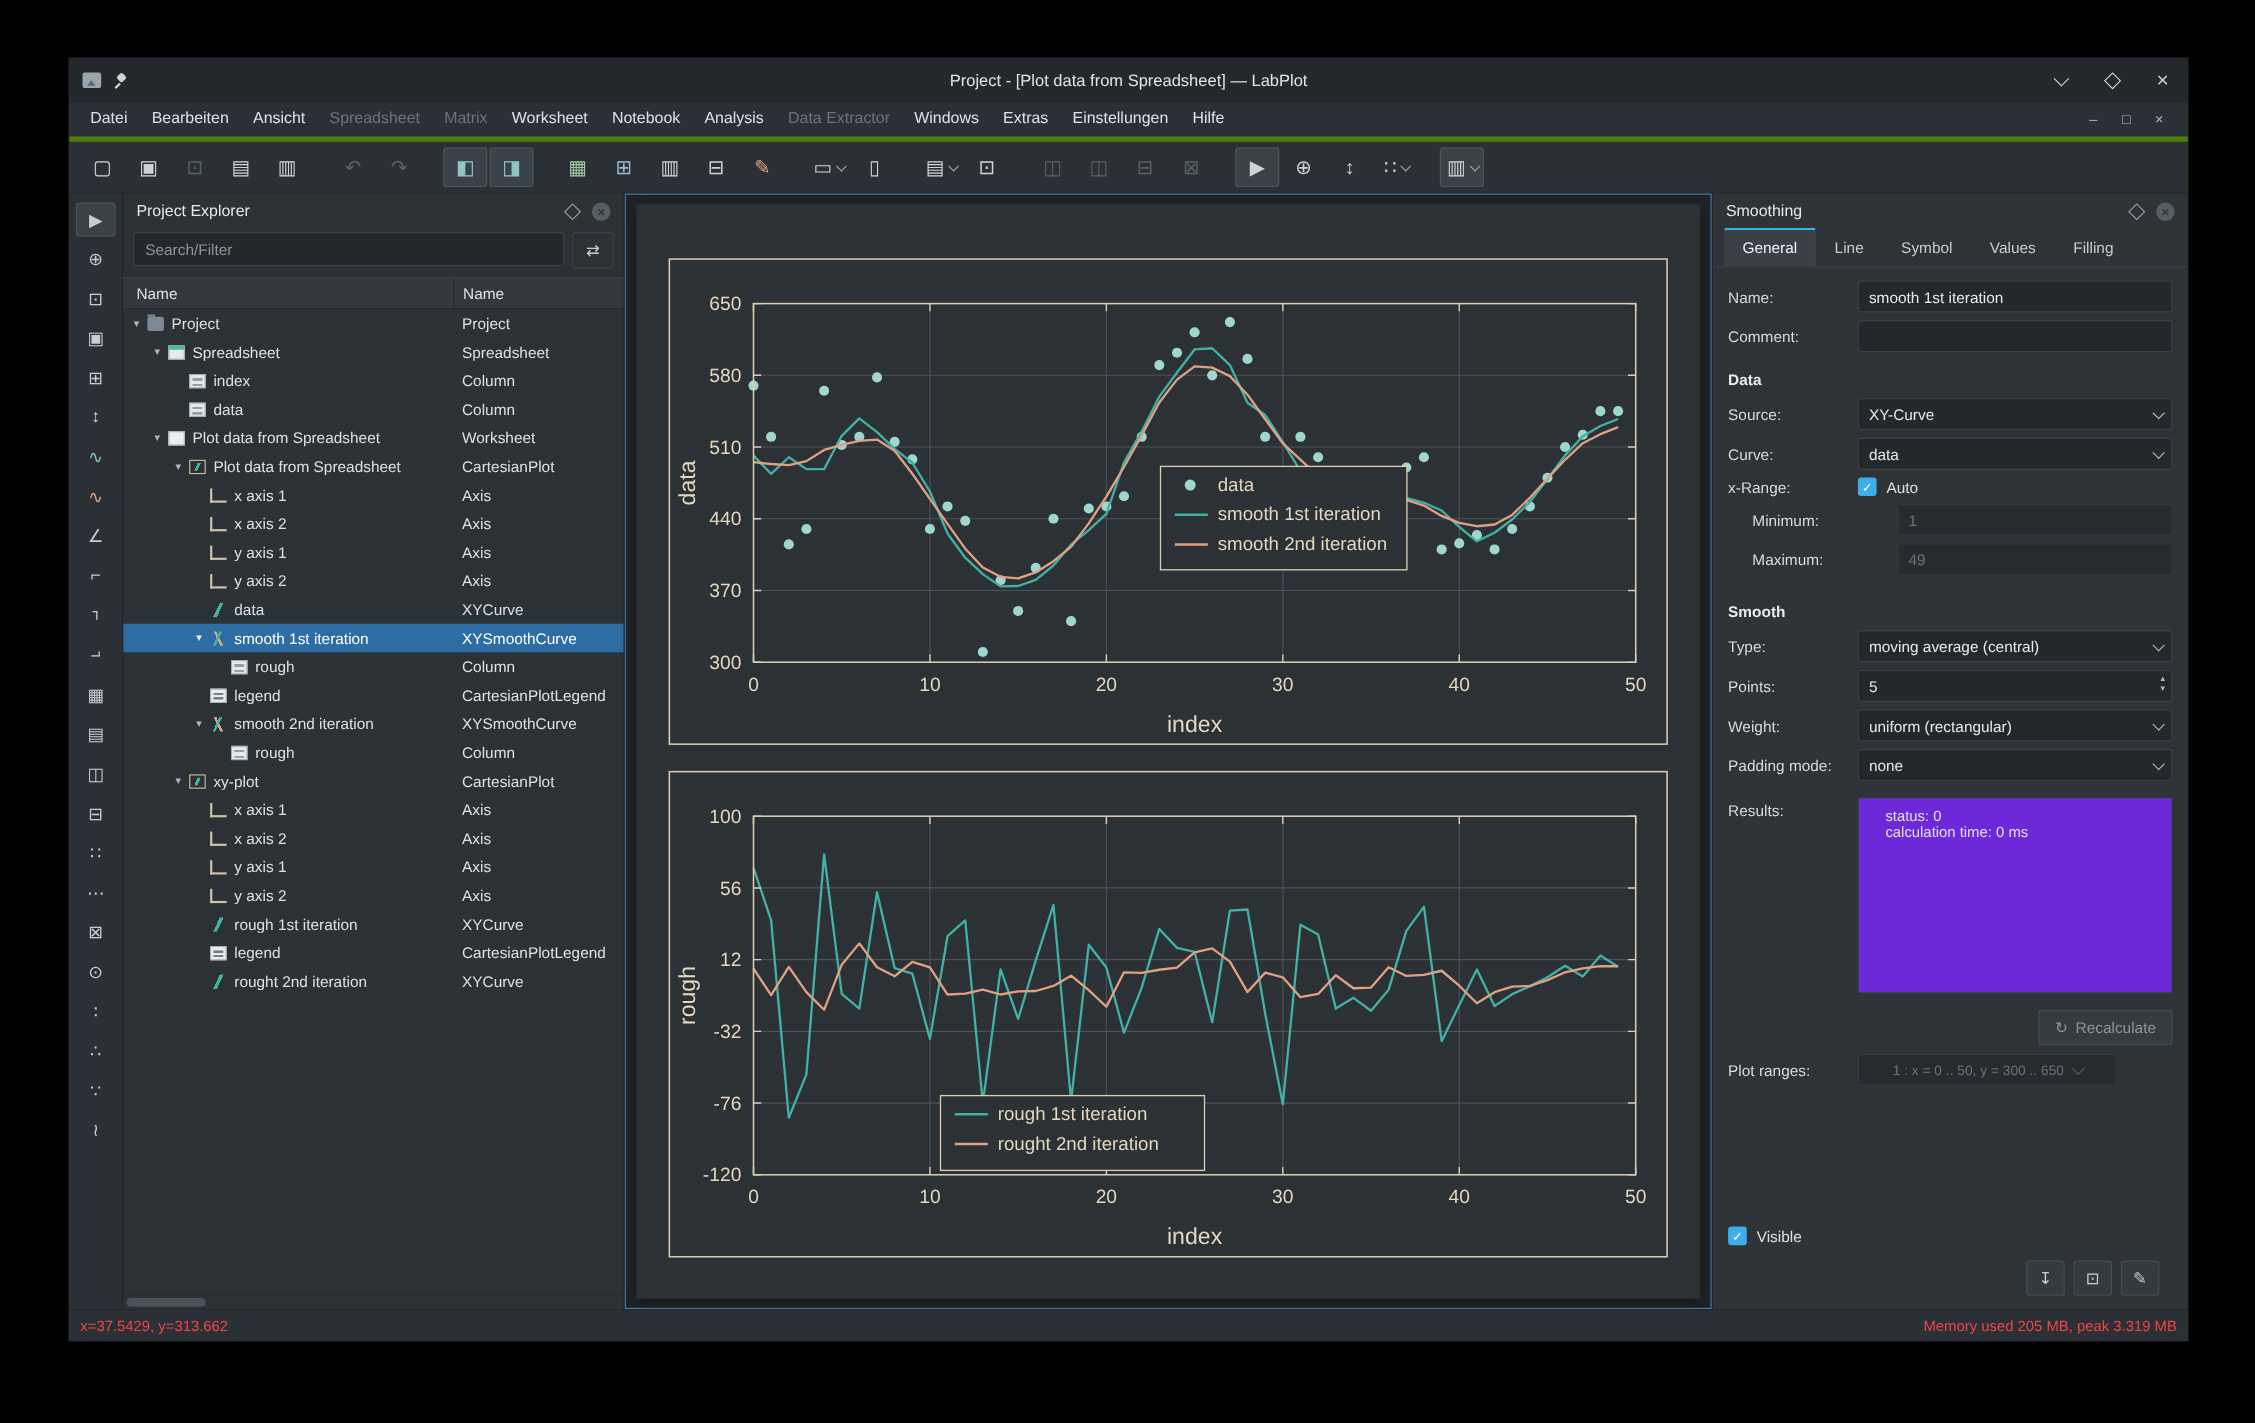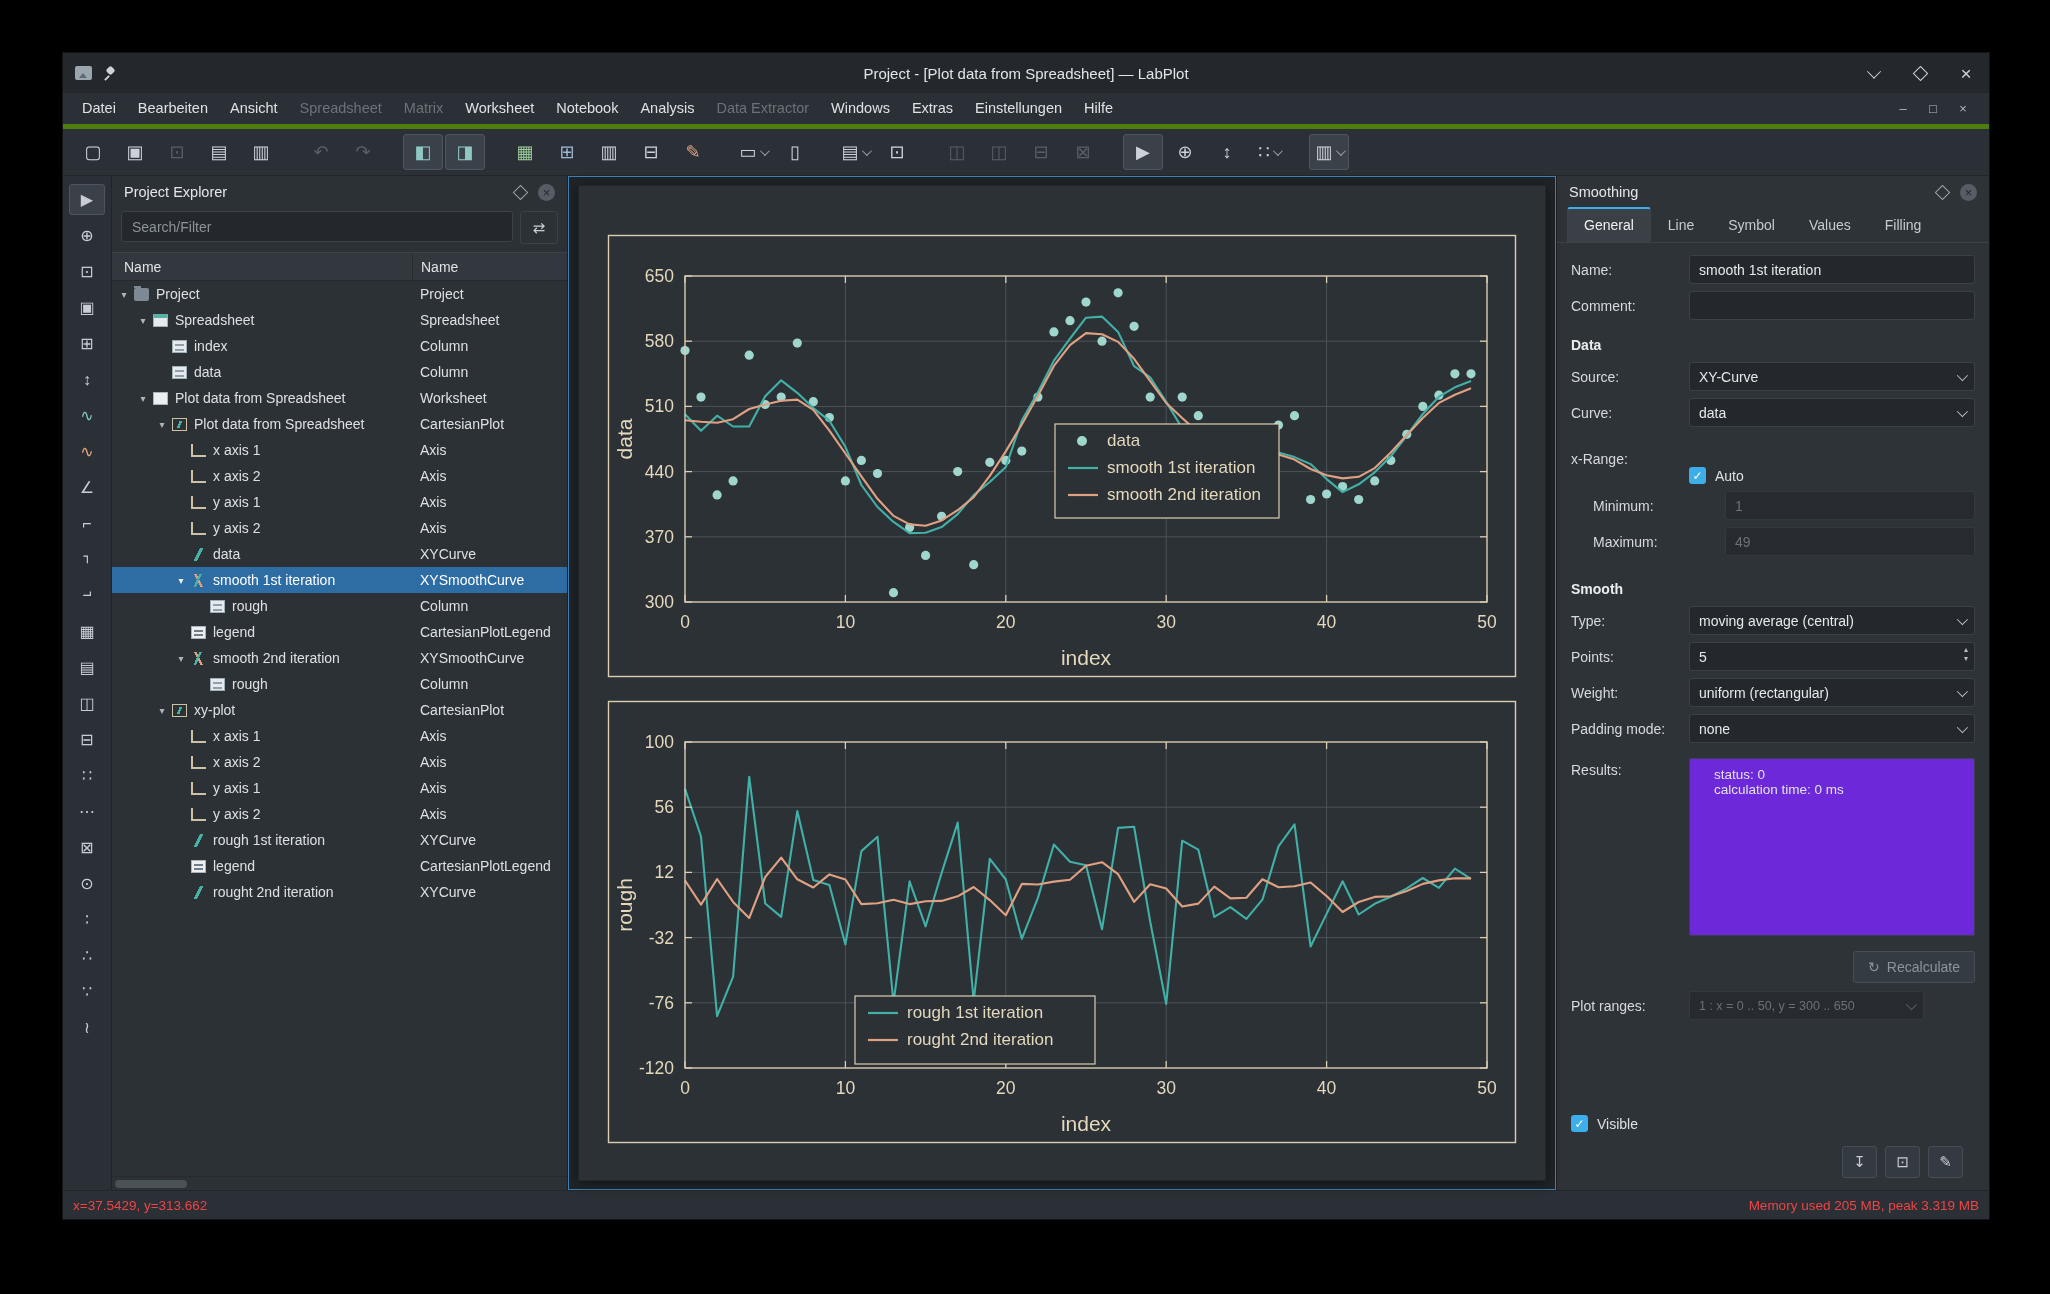--- a/index.html
+++ b/index.html
@@ -102,29 +102,29 @@
   .pfield.inset{padding-left:36px;}
   .tinput{width:100%;box-sizing:border-box;height:29px;background:#24282d;border:1px solid #3b4148;border-radius:3px;color:#e6e9eb;font-size:14px;padding:0 9px;font-family:"Liberation Sans",sans-serif;outline:none;}
   .tinput:disabled{color:#6b7177;background:#272b30;border-color:#34393f;}
   .ibox{height:29px;background:#24282d;border:1px solid #3b4148;border-radius:3px;display:flex;align-items:center;padding:0 9px;font-size:14px;color:#e6e9eb;box-sizing:border-box;}
   .combo{justify-content:space-between;}
   .combo.disabled{color:#6b7177;background:#272b30;border-color:#34393f;}
   .chev{width:7px;height:7px;border-right:1.6px solid #b6bcc2;border-bottom:1.6px solid #b6bcc2;transform:rotate(45deg) translateY(-2px);flex:none;margin-left:8px;}
   .combo.disabled .chev{border-color:#5a6066;}
   .sect{font-weight:bold;font-size:14px;margin:10px 0 9px;color:#eaedef;flex:none;}
   .sect.gap{margin-top:18px;}
-  .checkrow{display:flex;align-items:center;font-size:14px;color:#dde0e3;margin-top:33px;}
+  .checkrow{display:flex;align-items:center;font-size:14px;color:#dde0e3;}
   .checkbox{width:17px;height:17px;border-radius:3px;background:#3daee9;display:flex;align-items:center;justify-content:center;color:#fff;font-size:12px;margin-right:9px;flex:none;}
   .checkbox::before{content:"✓";}
   .spinwrap{position:relative;}
   .spin-arrows{position:absolute;right:7px;top:4px;display:flex;flex-direction:column;gap:1px;font-size:8px;color:#b6bcc2;line-height:1;}
   .results-box{height:178px;background:#6d28d9;border:1px solid #3b4148;border-radius:2px;padding:8px 24px;font-size:13.5px;color:#e0e4e7;white-space:pre-line;box-sizing:border-box;}
   .recalc-row{display:flex;justify-content:flex-end;margin:8px 0 8px;flex:none;}
   .recalc{height:30px;padding:0 14px;background:#343b42;border:1px solid #454d55;border-radius:3px;color:#8d949c;font-size:14px;display:flex;align-items:center;gap:7px;}
-  .pr-combo{width:235px;}
+  .pr-combo{width:235px;justify-content:center;}
   .visible-row{margin-top:auto;display:flex;align-items:center;font-size:14px;color:#dde0e3;flex:none;padding-bottom:4px;}
   .dock-bottom{display:flex;justify-content:flex-end;gap:8px;padding:10px 12px 12px;flex:none;}
   .dbtn{width:33px;height:30px;border:1px solid #454d55;background:#343a41;border-radius:3px;display:flex;align-items:center;justify-content:center;color:#c7cdd3;font-size:15px;}
 
   
   .statusbar{height:28px;display:flex;align-items:center;padding:0 10px;font-size:13.5px;color:#ef4444;background:#2b3036;border-top:1px solid #222629;flex:none;}
   .sb-right{margin-left:auto;}
 </style>
 </head>
 <body>

